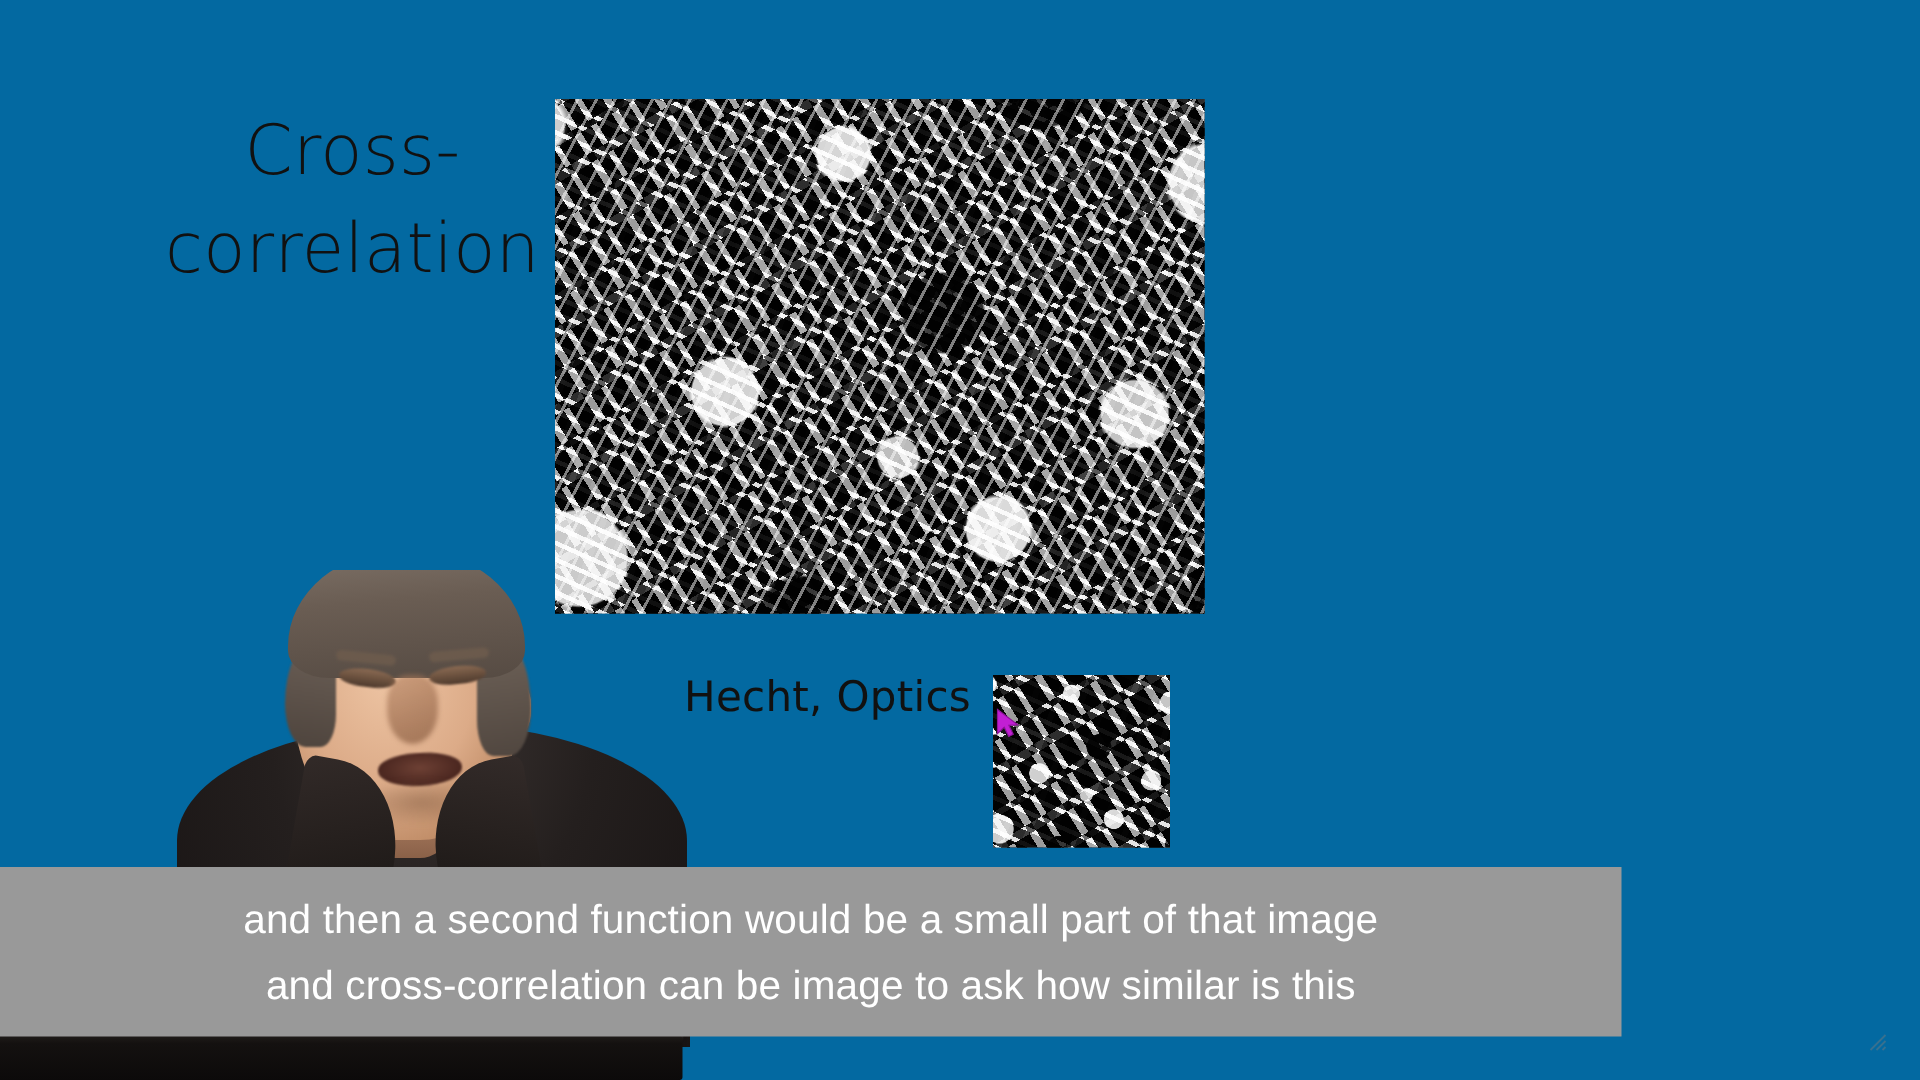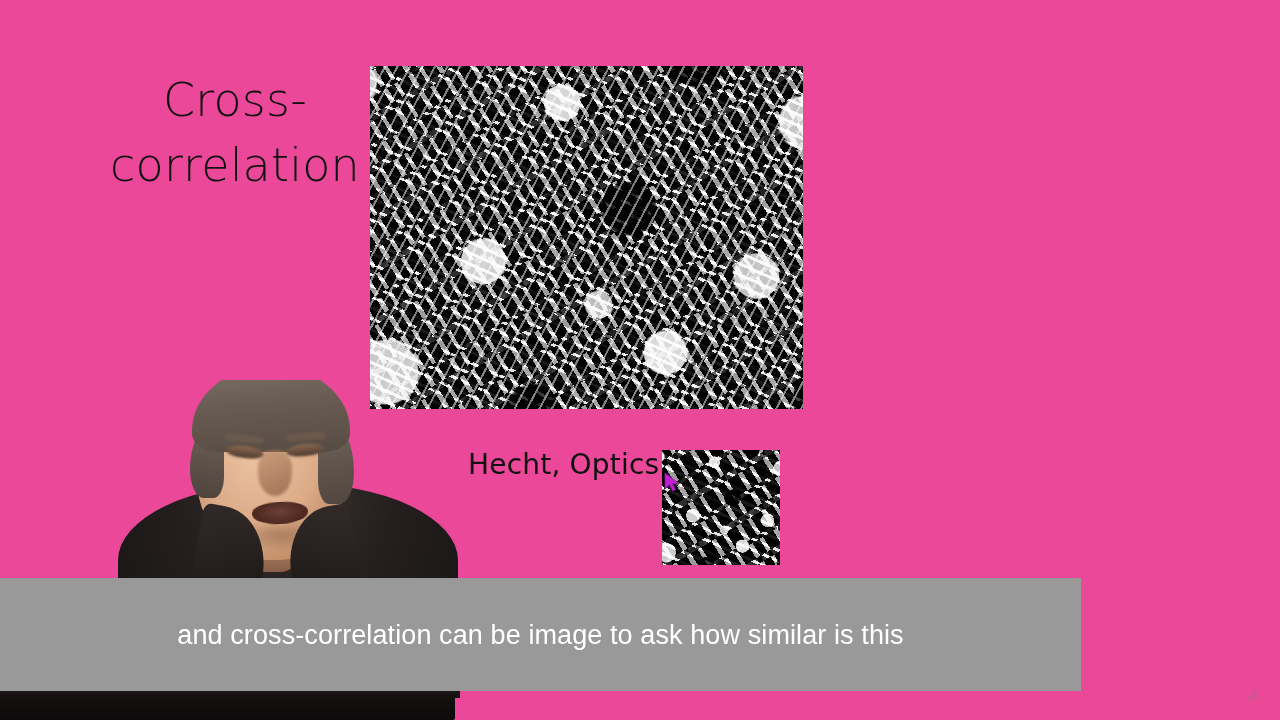--- a/index.html
+++ b/index.html
@@ -11,21 +11,21 @@
     width: 1280px;
     height: 720px;
     position: relative;
     overflow: hidden;
     font-family: "Liberation Sans", sans-serif;
   }
 
   #stage {
     position: absolute;
     inset: 0;
-    background: #ec4899;
+    background: #0369a1;
   }
 
   
   .slide-title {
     position: absolute;
     left: 110px;
     top: 68px;
     width: 250px;
     text-align: center;
     font-family: "DejaVu Sans", sans-serif;
@@ -103,21 +103,21 @@
     opacity: 0.55;
     background-image:
       repeating-linear-gradient(-62deg,
         rgba(255,255,255,0.9) 0px, rgba(255,255,255,0.9) 2px,
         rgba(0,0,0,0) 2px, rgba(0,0,0,0) 11px);
   }
 
   
   .credit {
     position: absolute;
-    left: 468px;
+    left: 456px;
     top: 448px;
     font-family: "DejaVu Sans", sans-serif;
     font-weight: 400;
     font-size: 28px;
     letter-spacing: 0.2px;
     color: #111111;
     white-space: nowrap;
   }
 
   
@@ -419,20 +419,21 @@
     <div class="mouth"></div>
     <div class="chin-shadow"></div>
     <div class="collar-l"></div>
     <div class="collar-r"></div>
     <div class="laptop-edge"></div>
     <div class="laptop"></div>
   </div>
 
   <div class="caption-bar">
     <div class="caption-bar-bg"></div>
+    <div class="caption-line">and then a second function would be a small part of that image</div>
     <div class="caption-line">and cross-correlation can be image to ask how similar is this</div>
   </div>
 
   <svg class="resize-grip" viewBox="0 0 16 16">
     <path d="M15 5 L5 15 M15 9 L9 15 M15 13 L13 15" stroke="#7a7a7a" stroke-width="1.2" fill="none"></path>
   </svg>
 
 </div>
 
 </body></html>

